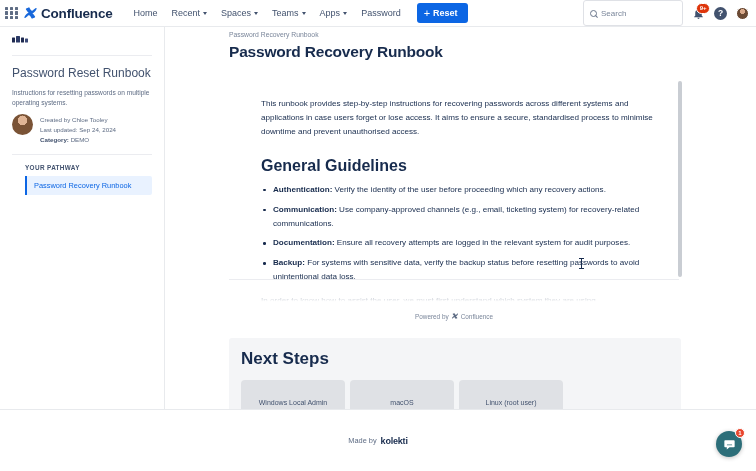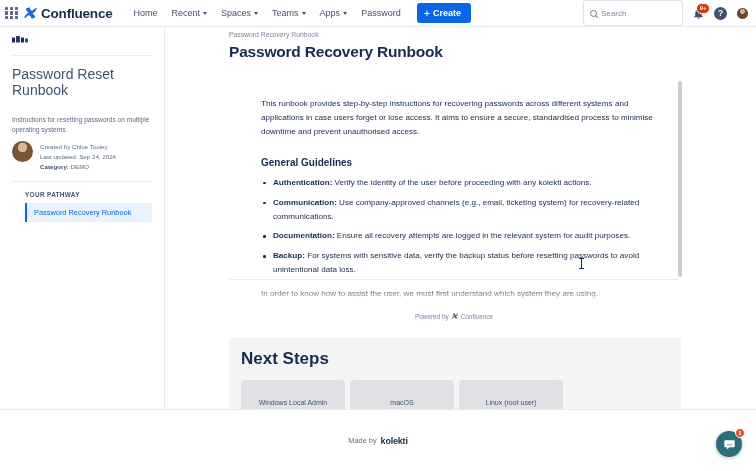--- a/index.html
+++ b/index.html
@@ -70,21 +70,21 @@
 
   
   .sidebar {
     position:absolute; left:0; top:27px; width:165px; height:382px;
     background:#fff; border-right:1px solid #e8eaed;
     padding: 6px 12px 0 12px; overflow:hidden;
   }
   .side-logo { height:14px; display:flex; align-items:center; }
   .side-logo svg { display:block; }
   .side-divider { height:1px; background:#ebecf0; margin:8px 0 10px 0; }
-  .side-title { font-size:14px; font-weight:400; color:#42526e; margin-bottom:17px; }
+  .side-title { font-size:12px; font-weight:400; color:#42526e; margin-bottom:8px; }
   .side-desc { font-size:6.6px; color:#5e6c84; line-height:1.45; margin-bottom:7px; }
   .meta-row { display:flex; gap:7px; align-items:flex-start; }
   .meta-avatar { width:21px;height:21px;border-radius:50%; flex:none;
      background: radial-gradient(circle at 50% 30%, #e0b596 0 26%, #7a5336 27% 100%);
   }
   .meta-lines { font-size:6.2px; color:#5e6c84; line-height:1.62; padding-top:1px; }
   .meta-lines b { color:#42526e; font-weight:700; }
   .side-divider2 { height:1px; background:#ebecf0; margin:9px 0 9px 0; }
   .pathway-label { font-size:6.4px; font-weight:700; color:#42526e; letter-spacing:0.35px;
       margin: 0 0 5px 13px; }
@@ -101,21 +101,21 @@
   }
   .breadcrumb { font-size:6.8px; color:#7a869a; padding: 4px 0 0 64px; cursor:pointer; }
   .page-title { font-size:15.5px; font-weight:700; color:#172b4d; padding: 5px 0 0 64px; letter-spacing:-0.2px;}
 
   .doc-card {
     position:absolute; left:64px; top:52px; width:450px; height:228px;
     background:#fff; overflow:hidden;
   }
   .doc-inner { padding: 18px 22px 0 32px; }
   .doc-p { font-size:8.1px; color:#172b4d; line-height:1.72; }
-  .doc-h2 { font-size:10px; font-weight:700; color:#172b4d; margin: 18px 0 8px 0; }
+  .doc-h2 { font-size:16px; font-weight:700; color:#172b4d; margin: 18px 0 8px 0; }
   .doc-ul { list-style:none; margin:0; padding:0; }
   .doc-ul li { position:relative; padding-left:12px; font-size:8.1px; color:#172b4d;
       line-height:1.72; margin-bottom:6px; }
   .doc-ul li:before { content:""; position:absolute; left:2px; top:6px; width:2.6px;height:2.6px;
       border-radius:50%; background:#172b4d; }
   .doc-ul li b { font-weight:700; }
   .doc-closing { font-size:8.1px; color:#172b4d; line-height:1.72; margin-top:10px; }
 
   .doc-scrollbar {
     position:absolute; left:513px; top:54px; width:4px; height:196px;
@@ -221,21 +221,21 @@
       </div>
       <div class="nav-item">
         <span>Apps</span>
         <span class="caret"></span>
       </div>
       <div class="nav-item">
         <span>Password</span>
       </div>
       <button class="create-btn">
         <span class="create-plus">+</span>
-        <span>Create</span>
+        <span>Reset</span>
       </button>
     </div>
 
     <div class="topnav-right">
       <div class="searchbox">
         <span class="mag"></span>
         <input type="text" placeholder="Search" style="">
       </div>
 
       <div class="icon-btn">
@@ -295,21 +295,21 @@
 
     <div class="breadcrumb">Password Recovery Runbook</div>
     <h1 class="page-title">Password Recovery Runbook</h1>
 
     <div class="doc-card">
       <div class="doc-inner">
         <p class="doc-p">This runbook provides step-by-step instructions for recovering passwords across different systems and applications in case users forget or lose access. It aims to ensure a secure, standardised process to minimise downtime and prevent unauthorised access.</p>
         <h2 class="doc-h2">General Guidelines</h2>
         <ul class="doc-ul">
           <li>
-            <b>Authentication:</b><span> Verify the identity of the user before proceeding with any kolekti actions.</span>
+            <b>Authentication:</b><span> Verify the identity of the user before proceeding which any recovery actions.</span>
           </li>
           <li>
             <b>Communication:</b><span> Use company-approved channels (e.g., email, ticketing system) for recovery-related communications.</span>
           </li>
           <li>
             <b>Documentation:</b><span> Ensure all recovery attempts are logged in the relevant system for audit purposes.</span>
           </li>
           <li>
             <b>Backup:</b><span> For systems with sensitive data, verify the backup status before resetting passwords to avoid unintentional data loss.</span>
           </li>

